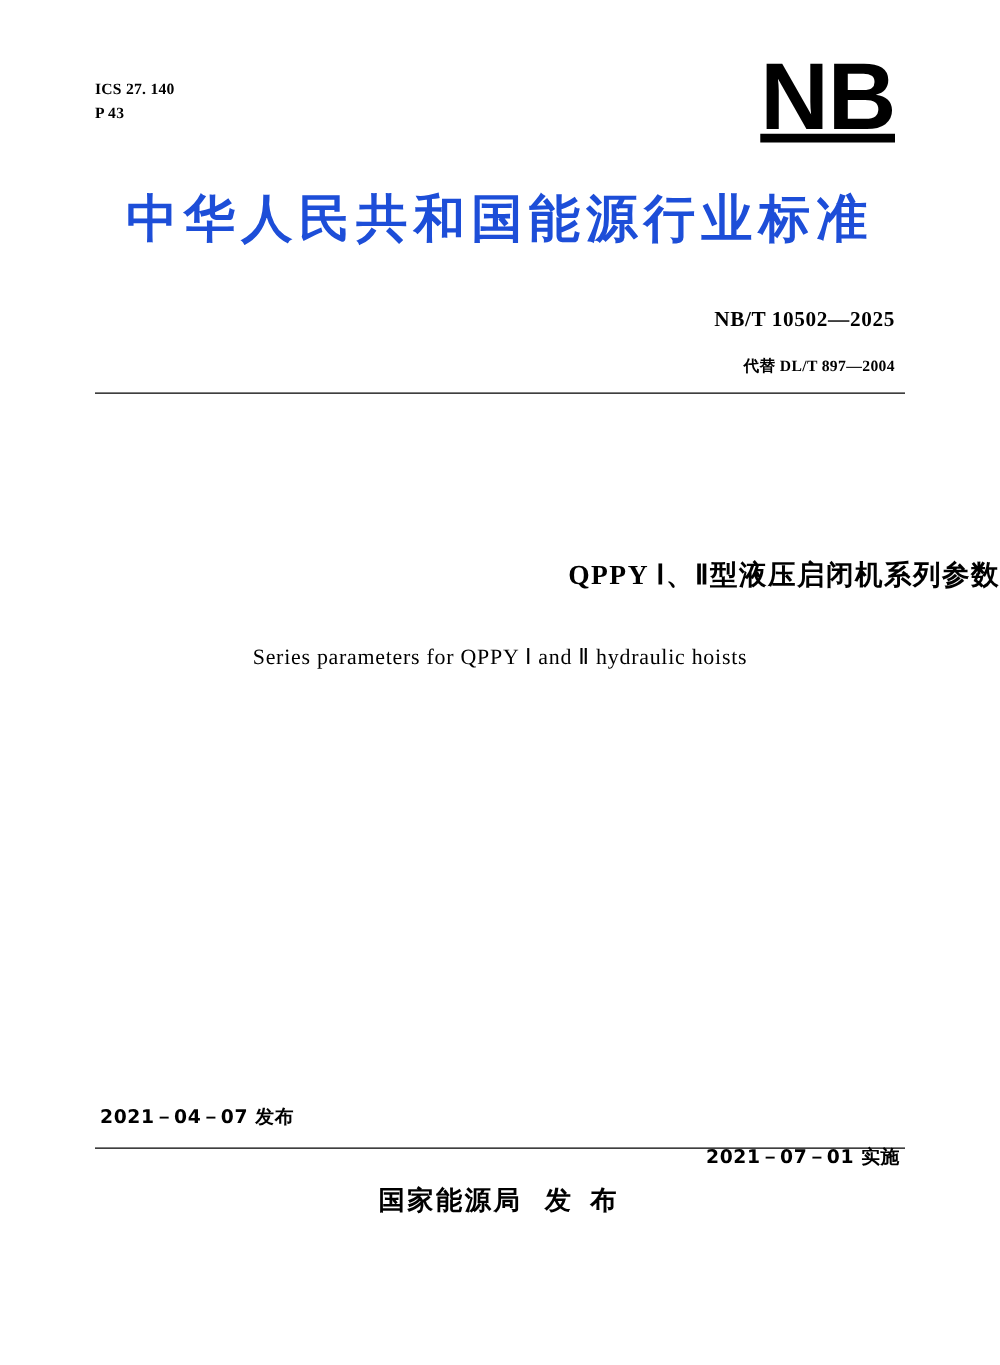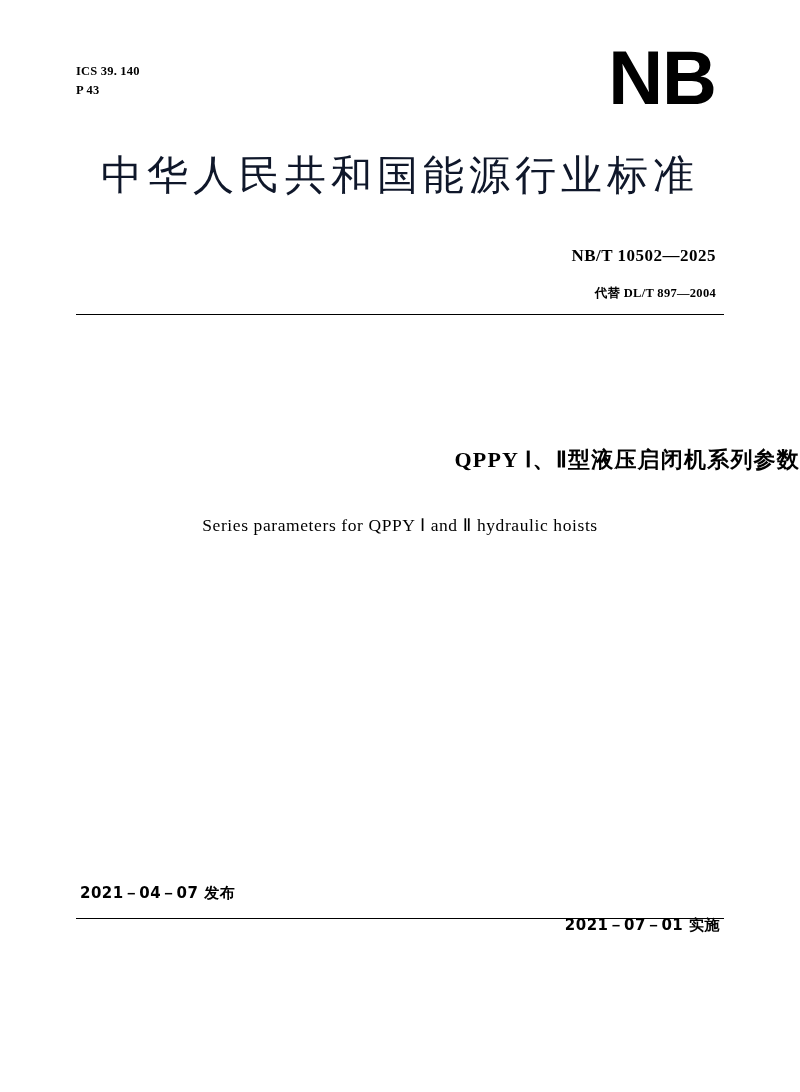--- a/index.html
+++ b/index.html
@@ -40,34 +40,35 @@
   
   .nb-logo {
     position: absolute;
     right: 84px;
     top: 40px;
     font-family: "Liberation Sans", sans-serif;
     font-weight: bold;
     font-size: 76px;
     line-height: 1;
     letter-spacing: -1px;
+    text-decoration: underline;
   }
 
   
   .std-title {
     position: absolute;
     left: 0;
     right: 0;
     top: 148px;
     text-align: center;
     font-family: "DejaVu Sans", sans-serif;
-    font-weight: normal;
+    font-weight: bold;
     font-size: 41px;
     letter-spacing: 5px;
-    color: #0f172a;
+    color: #1d4ed8;
   }
 
   
   .std-numbers {
     position: absolute;
     right: 84px;
     top: 246px;
     text-align: right;
     font-family: "Liberation Serif", serif;
   }
@@ -154,21 +155,21 @@
     margin-left: 18px;
     letter-spacing: 4px;
   }
 </style>
 </head>
 <body>
 
 <div class="page">
 
   <div class="ics-block">
-    <div class="ics-line">ICS 39. 140</div>
+    <div class="ics-line">ICS 27. 140</div>
     <div class="ics-line">P 43</div>
   </div>
 
   <div class="nb-logo">NB</div>
 
   <div class="std-title">中华人民共和国能源行业标准</div>
 
   <div class="std-numbers">
     <div class="std-no">NB/T 10502—2025</div>
     <div class="std-replace">代替 DL/T 897—2004</div>
@@ -177,14 +178,17 @@
   <div class="rule rule-top"></div>
 
   <div class="doc-title-cn">QPPY Ⅰ、Ⅱ型液压启闭机系列参数</div>
   <div class="doc-title-en">Series parameters for QPPY Ⅰ and Ⅱ hydraulic hoists</div>
 
   <div class="rule rule-bottom"></div>
 
   <div class="date-issue">2021－04－07 发布</div>
   <div class="date-effective">2021－07－01 实施</div>
 
+  <div class="publisher">
+    <span>国家能源局</span><span class="pub-verb">发 布</span>
+  </div>
 
 </div>
 
 </body></html>

